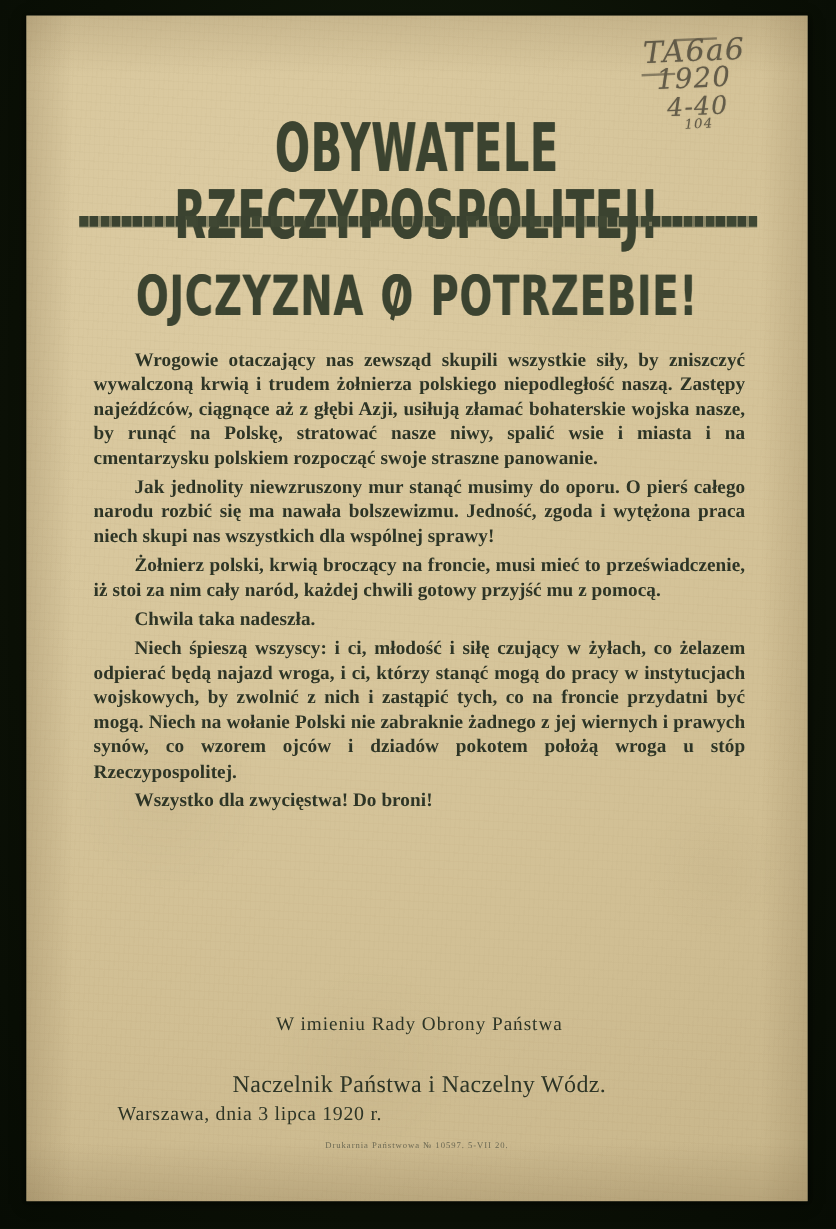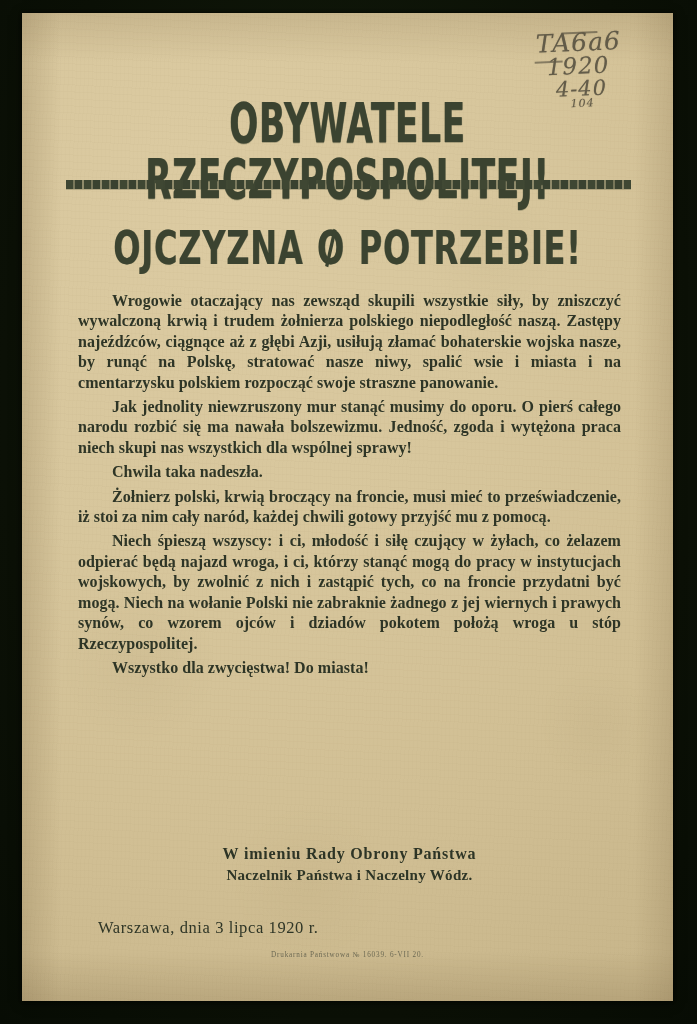--- a/index.html
+++ b/index.html
@@ -202,33 +202,33 @@
     width: 543px;
     top: 830px;
     color: #2e3526;
     text-align: center;
     font-family: "Liberation Serif", serif;
   }
   .sig-line-1 {
     font-size: 16px;
     letter-spacing: 0.8px;
     line-height: 21px;
-    font-weight: bold;
   }
   .sig-name {
     font-size: 17px;
     font-weight: bold;
     letter-spacing: 0.8px;
     line-height: 23px;
   }
   .sig-title {
-    font-size: 15px;
-    font-weight: bold;
+    font-size: 20px;
+    font-weight: normal;
     letter-spacing: 0.3px;
     line-height: 22px;
+    margin-top: 29px;
   }
 
   .dateline {
     position: absolute;
     left: 56px;
     top: 905px;
     color: #2e3526;
     font-family: "Liberation Serif", serif;
     font-size: 16.5px;
     letter-spacing: 0.6px;
@@ -275,30 +275,30 @@
         <span class="slashed-o">
           <span>O</span>
           <span class="slash"></span>
         </span>
         <span>POTRZEBIE!</span>
       </div>
 
       <div class="body">
         <p>Wrogowie otaczający nas zewsząd skupili wszystkie siły, by zniszczyć wywalczoną krwią i trudem żołnierza polskiego niepodległość naszą.  Zastępy najeźdźców, ciągnące aż z głębi Azji, usiłują złamać bohaterskie wojska nasze, by runąć na Polskę, stratować nasze niwy, spalić wsie i miasta i na cmentarzysku polskiem rozpocząć swoje straszne panowanie.</p>
         <p>Jak jednolity niewzruszony mur stanąć musimy do oporu. O pierś całego narodu rozbić się ma nawała bolszewizmu. Jedność, zgoda i wytężona praca niech skupi nas wszystkich dla wspólnej sprawy!</p>
+        <p>Żołnierz polski, krwią broczący na froncie, musi mieć to przeświadczenie, iż stoi za nim cały naród, każdej chwili gotowy przyjść mu z pomocą.</p>
         <p>Chwila taka nadeszła.</p>
-        <p>Żołnierz polski, krwią broczący na froncie, musi mieć to przeświadczenie, iż stoi za nim cały naród, każdej chwili gotowy przyjść mu z pomocą.</p>
         <p>Niech śpieszą wszyscy: i ci, młodość i siłę czujący w żyłach, co żelazem odpierać będą najazd wroga, i ci, którzy stanąć mogą do pracy w instytucjach wojskowych, by zwolnić z nich i zastąpić tych, co na froncie przydatni być mogą. Niech na wołanie Polski nie zabraknie żadnego z jej wiernych i prawych synów, co wzorem ojców i dziadów pokotem położą wroga u stóp Rzeczypospolitej.</p>
-        <p class="callout">Wszystko dla zwycięstwa!  Do miasta!</p>
+        <p class="callout">Wszystko dla zwycięstwa!  Do broni!</p>
       </div>
 
       <div class="signature">
         <div class="sig-line-1">W imieniu Rady Obrony Państwa</div>
         <div class="sig-title">Naczelnik Państwa i Naczelny Wódz.</div>
       </div>
 
       <div class="dateline">Warszawa, dnia 3 lipca 1920 r.</div>
 
-      <div class="imprint">Drukarnia Państwowa № 16039. 6-VII 20.</div>
+      <div class="imprint">Drukarnia Państwowa № 10597. 5-VII 20.</div>
 
     </div>
   </div>
 </div>
 
 </body></html>

